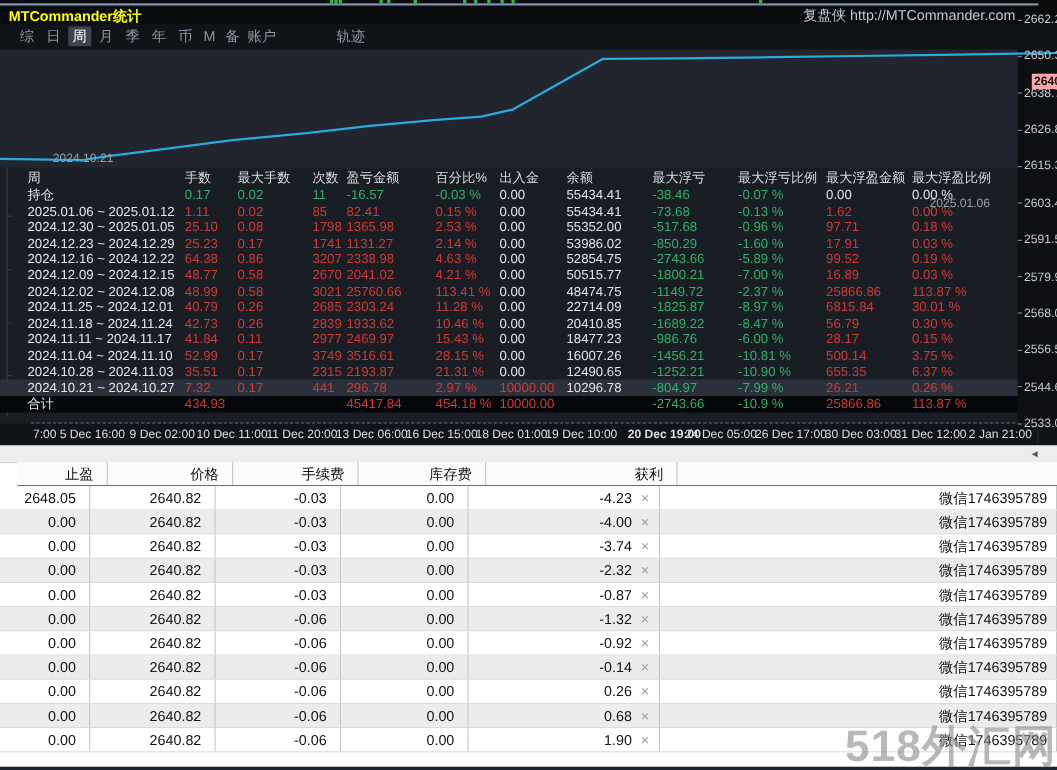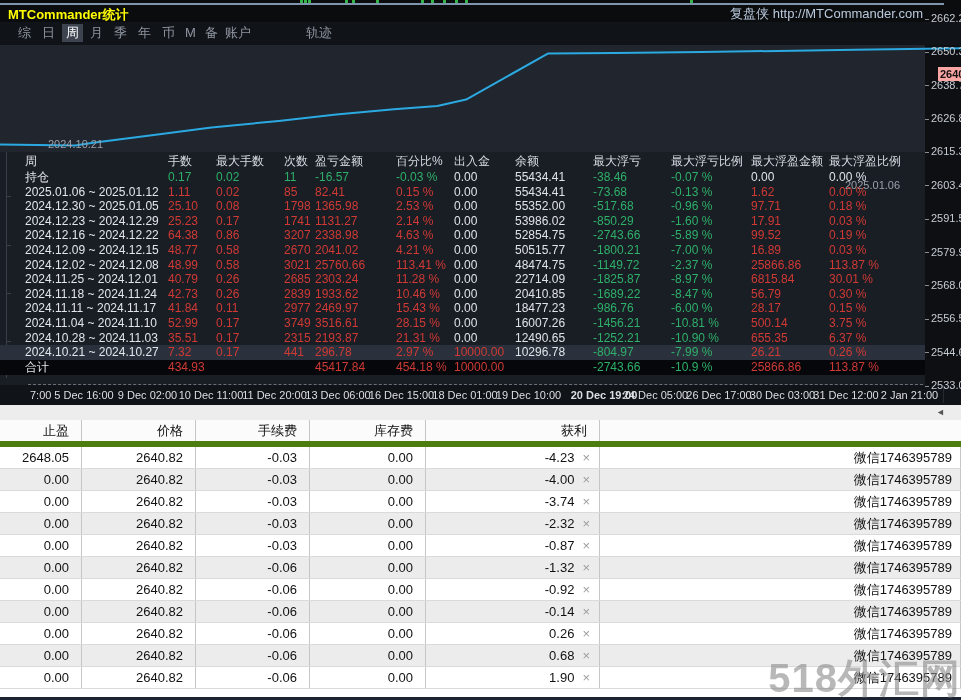--- a/index.html
+++ b/index.html
@@ -47,21 +47,21 @@
   .xlab{position:absolute;top:4px;font-size:11px;color:#dcdfe3;white-space:nowrap;transform:translateX(-50%);}
 
   
   #bottom-panel{position:absolute;top:405px;left:0;width:961px;height:295px;background:#ffffff;}
   #scroll-strip{position:absolute;top:0;left:0;width:961px;height:15px;background:#ededed;border-bottom:1px solid #d2d2d2;}
   #scroll-left{position:absolute;right:16px;top:2px;font-size:9px;color:#555;cursor:default;}
   #trade{position:absolute;top:15px;left:0;width:961px;font-size:13px;color:#111;}
   .trow{display:grid;grid-template-columns:82px 114px 114px 116px 174px auto;height:21px;line-height:21px;border-bottom:1px solid #dadada;background:#fff;}
   .trow.alt{background:#ececec;}
   .trow>div{text-align:right;padding-right:12px;border-right:1px solid #c6c6c6;overflow:hidden;white-space:nowrap;}
-  .trow.header{background:#fbfbfb;border-bottom:6px solid #4d7c0f;}
+  .trow.header{background:#fbfbfb;border-bottom:1px solid #4d7c0f;margin-left:16px;}
   .trow .profit{display:flex;justify-content:flex-end;align-items:center;gap:8px;padding-right:9px;}
   .trow .close{color:#9c9c9c;font-size:13px;line-height:1;cursor:default;}
   .trow .note{padding-right:8px;}
   #tfooter{position:absolute;top:279px;left:0;width:961px;height:13px;background:#c3c3c3;overflow:hidden;}
   #tfooter span{position:absolute;left:426px;width:174px;text-align:right;padding-right:28px;font-weight:bold;font-size:13px;color:#111;top:0;}
   #bstrip{position:absolute;top:292px;left:0;width:961px;height:3px;background:#1b2430;}
   #watermark{position:absolute;right:0;bottom:-6px;font-size:40px;font-weight:bold;color:#8a8a8a;opacity:.6;letter-spacing:1px;z-index:9;white-space:nowrap;}
 </style>
 </head>
 <body>

